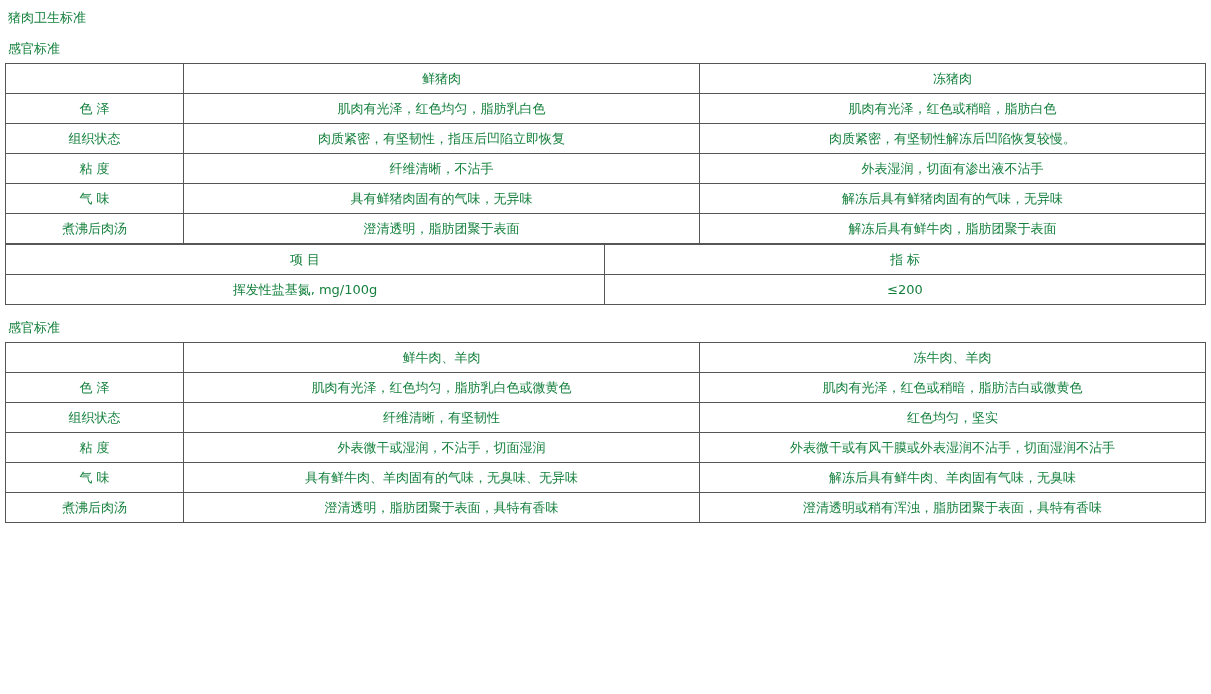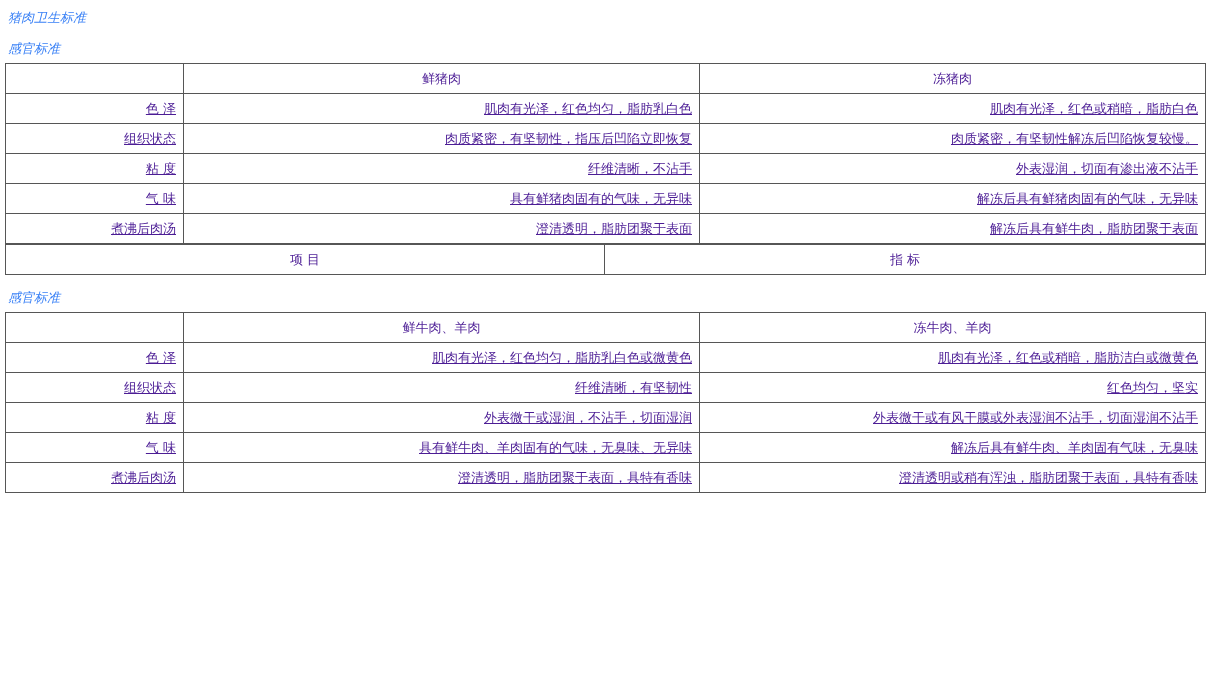--- a/index.html
+++ b/index.html
@@ -13,49 +13,48 @@
     overflow: hidden;
     font-family: "DejaVu Sans", "Liberation Sans", sans-serif;
     font-size: 13px;
     color: #3d3d3d;
   }
   .page { padding: 8px 0 0 5px; }
 
   .sec-title {
     font-size: 13px;
     font-weight: normal;
-    color: #3b82f6;
+    color: #15803d;
     margin-left: 3px;
     line-height: 16px;
-    font-style: italic;
   }
   .t1   { margin-top: 2px; }
   .sub1 { margin-top: 15px; margin-bottom: 6px; }
   .t2   { margin-top: 36px; margin-bottom: 8px; }
   .t3   { margin-top: 37px; }
   .sub3 { margin-top: 15px; margin-bottom: 6px; }
 
   table.tbl {
     border-collapse: collapse;
     table-layout: fixed;
     width: 1200px;
   }
   table.tbl th, table.tbl td {
     border: 1px solid #565656;
     font-weight: normal;
     font-size: 13px;
-    color: #4c1d95;
+    color: #15803d;
     height: 29px;
     padding: 0 7px;
     overflow: hidden;
     white-space: nowrap;
     line-height: 29px;
   }
   table.tbl th { text-align: center; }
-  table.tbl td { text-align: right; text-decoration: underline; }
+  table.tbl td { text-align: center; }
 
   col.c1 { width: 178px; }
   col.c2 { width: 516px; }
   col.c3 { width: 506px; }
   col.d1 { width: 599px; }
   col.d2 { width: 601px; }
 </style>
 </head>
 <body>
 
@@ -113,20 +112,24 @@
         <col class="d1">
         <col class="d2">
       </colgroup>
   <thead>
         <tr>
           <th>项 目</th>
           <th>指 标</th>
         </tr>
       </thead>
       <tbody>
+        <tr>
+          <td>挥发性盐基氮, mg/100g</td>
+          <td>≤200</td>
+        </tr>
       </tbody>
     </table>
 
 
   <div class="sec-title sub3">感官标准</div>
 
   <table class="tbl">
     <colgroup>
         <col class="c1">
         <col class="c2">

